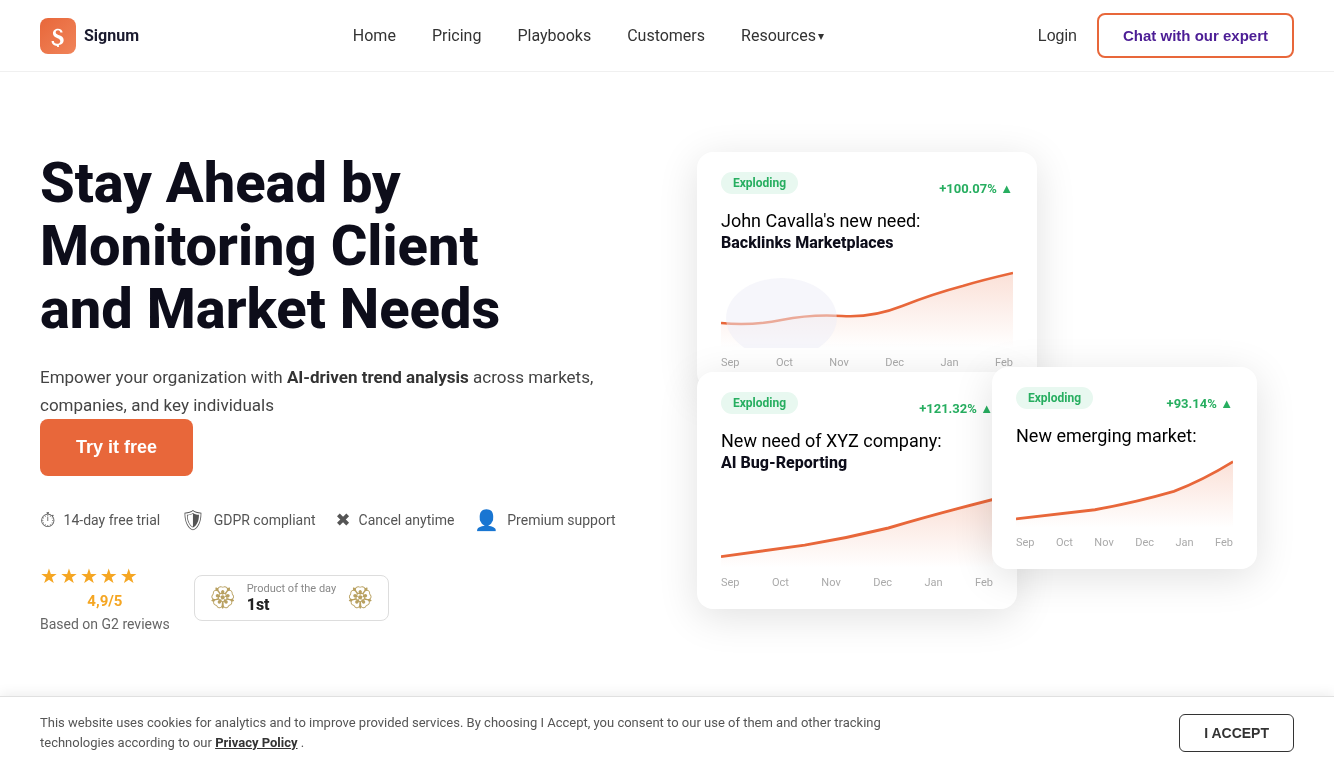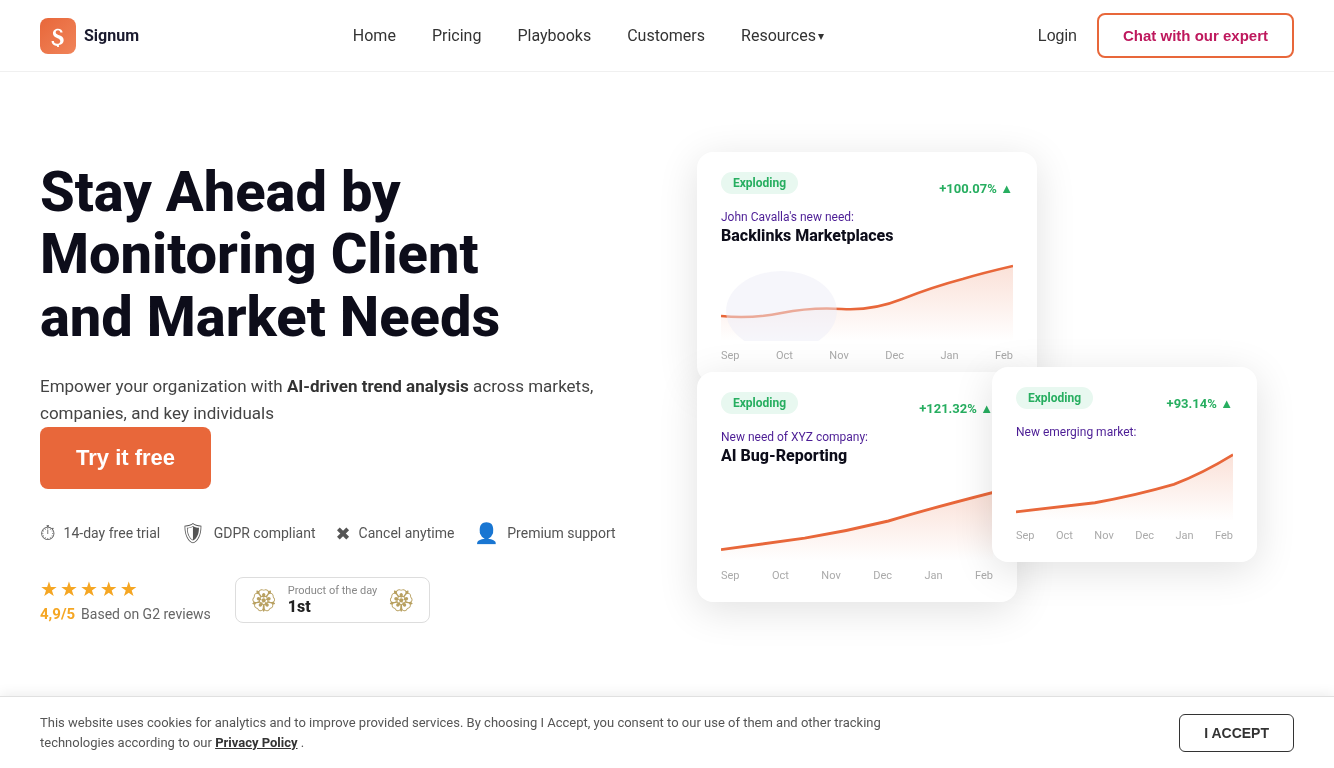--- a/index.html
+++ b/index.html
@@ -19,42 +19,42 @@
     }
     .logo-icon svg { width: 22px; height: 22px; }
     .logo-text { font-size: 16px; font-weight: 700; color: #1a1a2e; }
     .nav-links { display: flex; align-items: center; gap: 36px; }
     .nav-link { font-size: 16px; color: #333; text-decoration: none; cursor: pointer; }
     .nav-resources { display: flex; align-items: center; }
     .nav-right { display: flex; align-items: center; gap: 20px; }
     .nav-login { font-size: 16px; color: #333; cursor: pointer; background: none; border: none; }
     .nav-cta {
       padding: 12px 24px; border: 2px solid #e8673a; border-radius: 8px;
-      background: #fff; color: #be185d; font-size: 15px; font-weight: 600;
+      background: #fff; color: #4c1d95; font-size: 15px; font-weight: 600;
       cursor: pointer;
     }
 
     
     .hero {
       display: flex; align-items: center;
       padding: 60px 40px 40px 40px;
       min-height: 620px;
       max-width: 1334px; margin: 0 auto;
     }
     .hero-left { flex: 1; max-width: 620px; }
     .hero-title {
       font-size: 56px; font-weight: 800; line-height: 1.12;
       color: #0d0d1a; margin-bottom: 24px;
     }
     .hero-subtitle { font-size: 17px; color: #444; line-height: 1.6; }
     .hero-subtitle strong { color: #333; font-weight: 700; }
     .hero-cta {
       display: inline-block; padding: 18px 36px;
       background: #e8673a; color: #fff; border: none;
-      border-radius: 8px; font-size: 22px; font-weight: 700; cursor: pointer;
+      border-radius: 8px; font-size: 18px; font-weight: 700; cursor: pointer;
       margin-bottom: 24px;
     }
     .hero-badges {
       display: flex; flex-wrap: wrap; gap: 20px; margin-top: 8px; margin-bottom: 32px;
     }
     .badge-item { display: flex; align-items: center; gap: 8px; font-size: 14px; color: #555; }
     .hero-rating { display: flex; align-items: center; gap: 24px; margin-top: 8px; }
     .stars { display: flex; gap: 2px; }
     .star { color: #f5a623; font-size: 20px; }
     .rating-text { font-size: 14px; color: #666; }
@@ -86,21 +86,21 @@
     .card-mid { top: 220px; left: 0; width: 320px; }
     .card-small { top: 215px; right: 0; width: 265px; }
 
     .card-badge {
       display: inline-flex; align-items: center; gap: 6px;
       padding: 4px 12px; border-radius: 20px;
       font-size: 12px; font-weight: 700; margin-bottom: 10px;
     }
     .badge-exploding { background: #e8f8f0; color: #27ae60; }
     .card-header { display: flex; align-items: center; justify-content: space-between; margin-bottom: 6px; gap: 32px; }
-    .card-meta { font-size: 12px; color: #4c1d95; margin-bottom: 2px; }
+    .card-meta { font-size: 18px; color: #000000; margin-bottom: 2px; }
     .card-title { font-size: 16px; font-weight: 800; color: #0d0d1a; margin-bottom: 16px; }
 
     
     .chart-area { width: 100%; height: 80px; }
     .chart-labels { display: flex; justify-content: space-between; margin-top: 4px; }
     .chart-label { font-size: 11px; color: #aaa; }
 
     
     .trusted-section { text-align: center; padding: 40px 40px 0; }
     .trusted-title { font-size: 32px; font-weight: 800; color: #0d0d1a; }
@@ -184,21 +184,21 @@
     </div>
     <div class="hero-rating">
       <div>
         <div class="stars">
           <span class="star">★</span>
           <span class="star">★</span>
           <span class="star">★</span>
           <span class="star">★</span>
           <span class="star">★</span>
         </div>
-        <div style="display:flex; align-items:center; gap:6px; margin-top:4px;">
+        <div style="display:flex; align-items:center; gap:6px; margin-top:4px;flex-direction:column;">
           <span style="font-size:15px; font-weight:700; color:#f5a623;">4,9/5</span>
           <span class="rating-text">Based on G2 reviews</span>
         </div>
       </div>
       <div class="product-day">
         <span class="laurel-icon">🏵</span>
         <div>
           <div class="product-day-label">Product of the day</div>
           <div class="product-day-rank">1st</div>
         </div>

